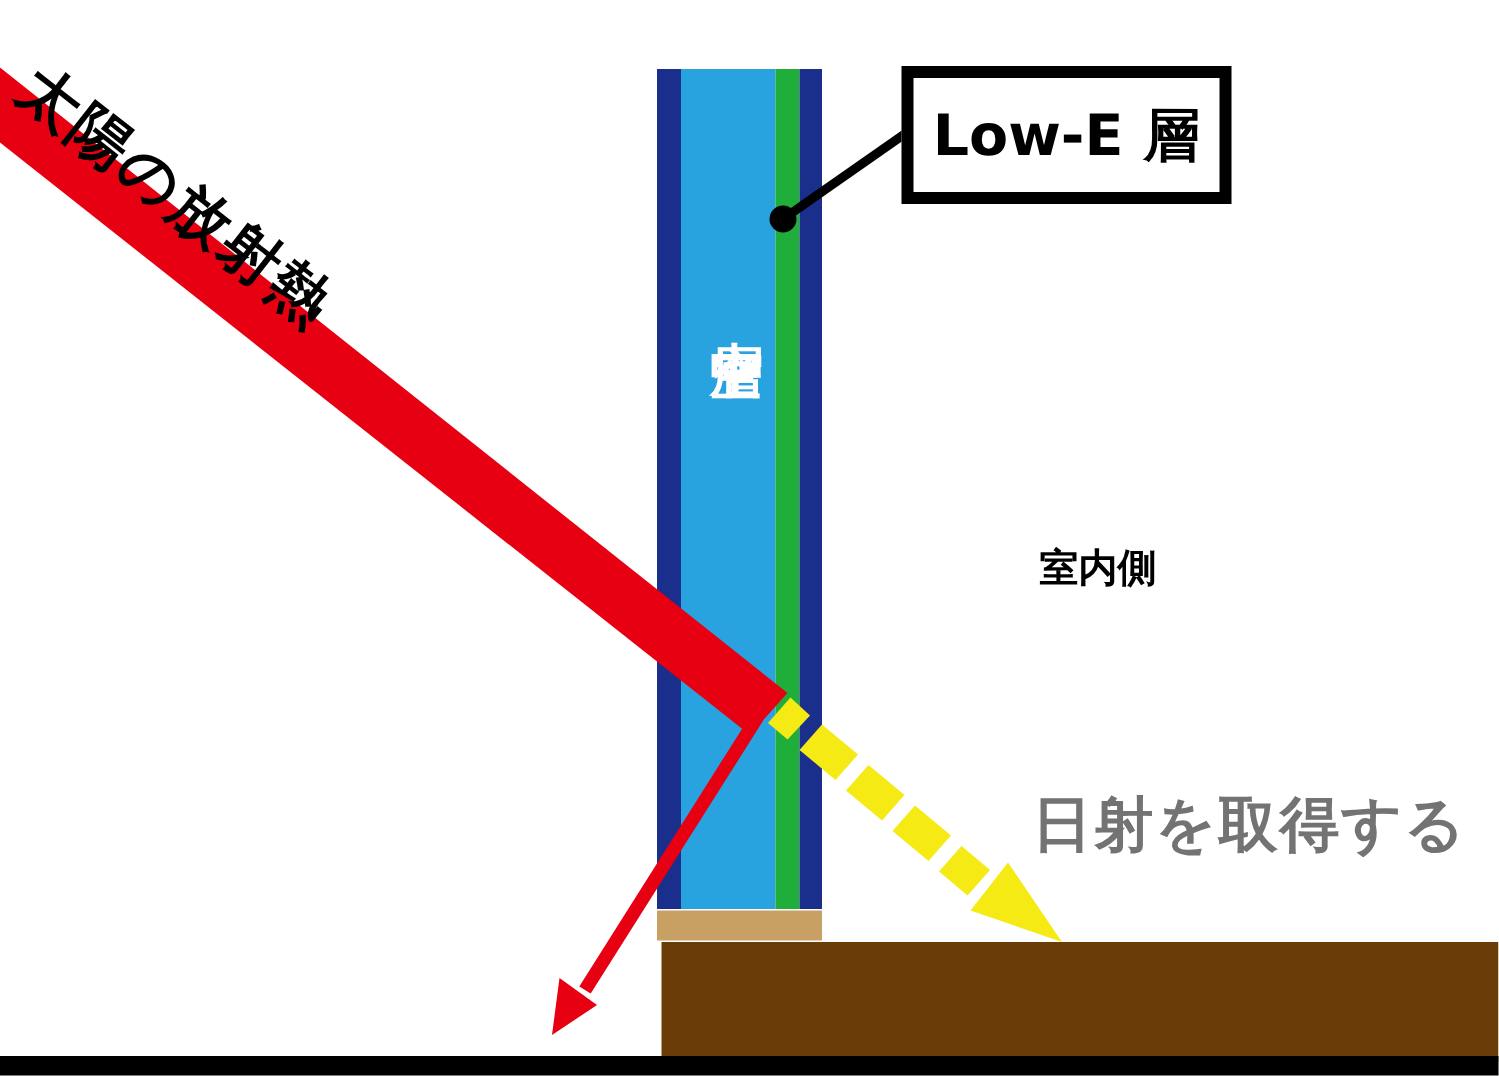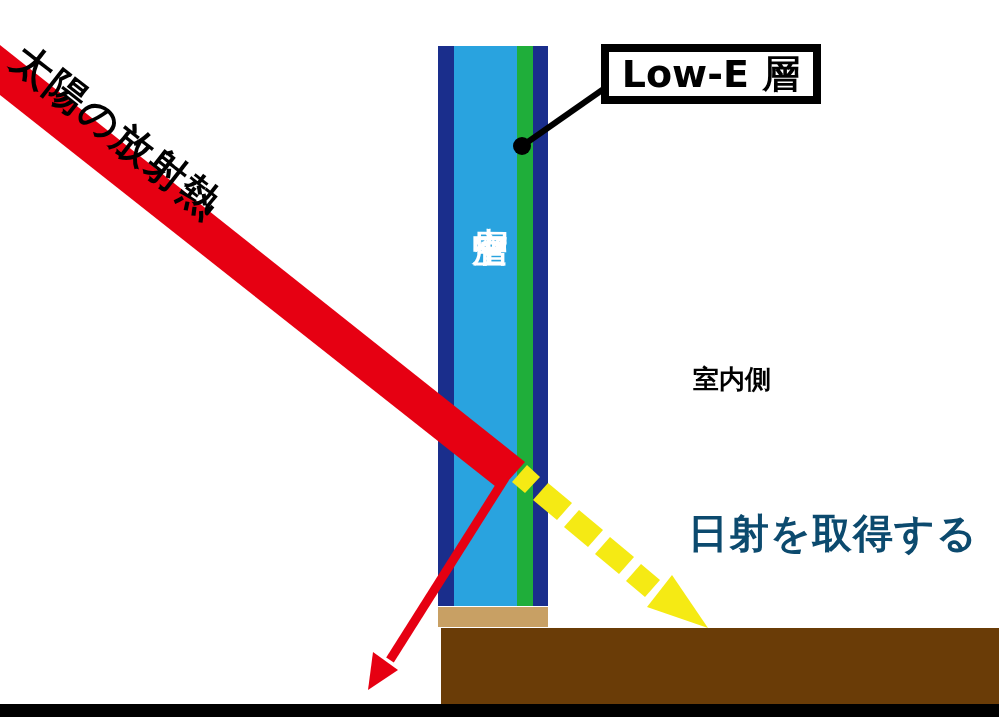--- a/index.html
+++ b/index.html
@@ -4,26 +4,26 @@
   <style>
     html, body { margin: 0; padding: 0; background: #ffffff; }
     body { width: 999px; height: 717px; position: relative; overflow: hidden;
            font-family: "DejaVu Sans", "Liberation Sans", sans-serif; }
     svg.diagram { position: absolute; left: 0; top: 0; }
     .lbl { position: absolute; font-weight: bold; white-space: nowrap; line-height: 1; }
     .sun-label { left: 30px; top: 38px; font-size: 40px; color: #000;
                  transform-origin: 0 0; transform: rotate(38deg); letter-spacing: 2px; }
     .cavity-label { left: 466px; top: 198px; width: 42px; font-size: 36px; color: #ffffff;
                     writing-mode: vertical-rl; text-orientation: upright; letter-spacing: 2px; }
-    .lowe-box { position: absolute; left: 601px; top: 44px; width: 220px; height: 60px;
+    .lowe-box { position: absolute; left: 601px; top: 44px; width: 220px; height: 92px;
                 border: 8px solid #000; box-sizing: border-box; background: #fff;
                 display: flex; align-items: center; justify-content: center; }
     .lowe-box span { font-size: 38px; font-weight: bold; color: #000; }
     .indoor-label { left: 693px; top: 366px; font-size: 26px; color: #000; }
-    .gain-label { left: 688px; top: 513px; font-size: 40px; color: #0c4a6e; letter-spacing: 1px; }
+    .gain-label { left: 688px; top: 530px; font-size: 40px; color: #737373; letter-spacing: 1px; }
     .bottom-bar { position: absolute; left: 0; top: 704px; width: 999px; height: 13px; background: #000; }
   </style>
 </head>
 <body>
 
 <svg class="diagram" width="999" height="717" viewBox="0 0 999 717">
 
   <rect x="441" y="628" width="558" height="80" fill="#6a3c07"></rect>
 
   <rect x="438" y="607" width="110" height="20" fill="#c8a064"></rect>

